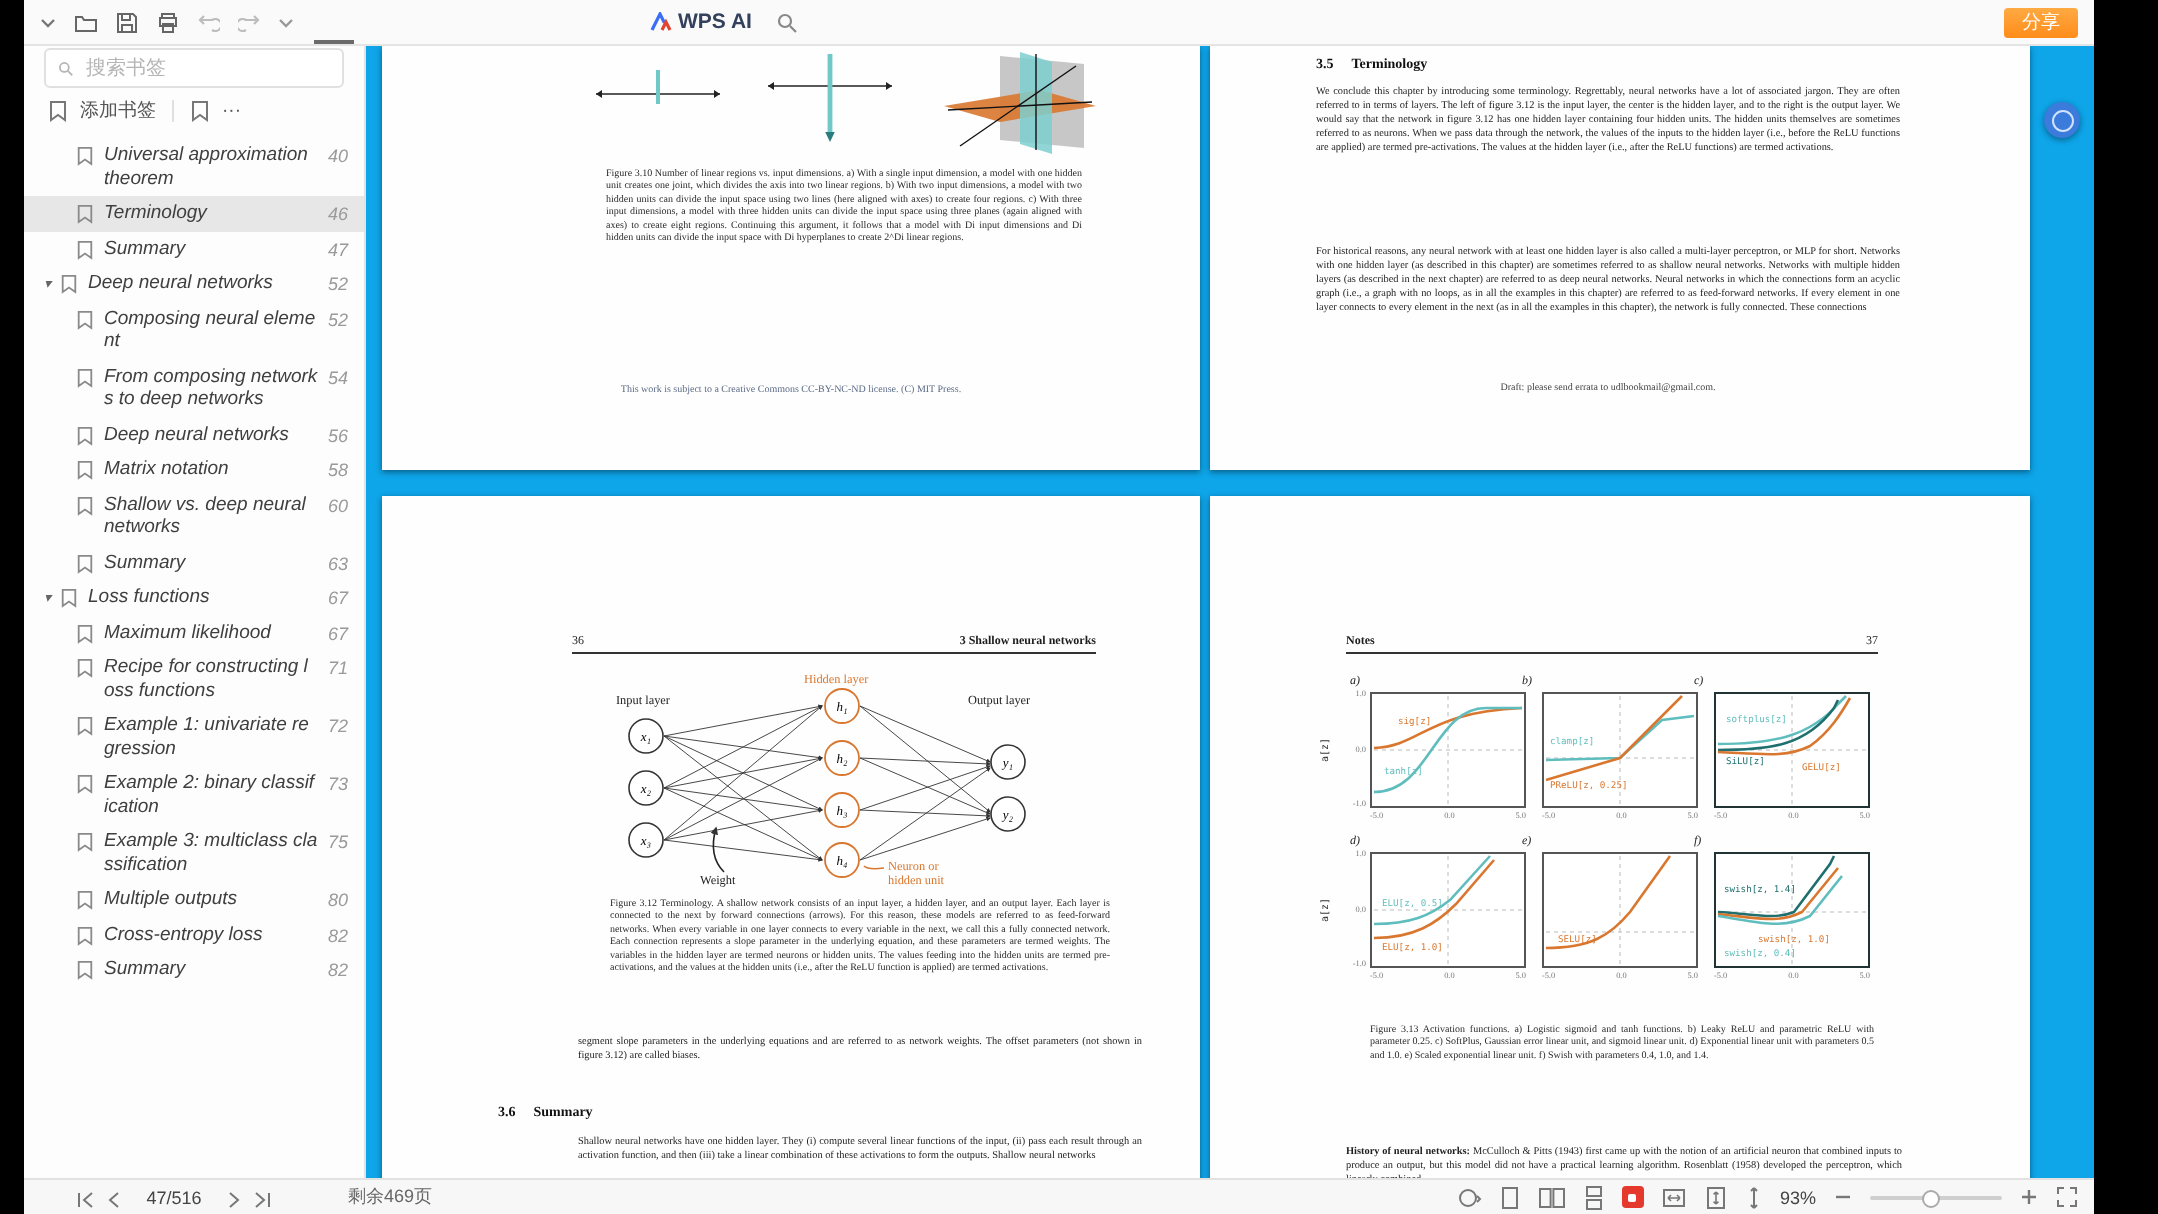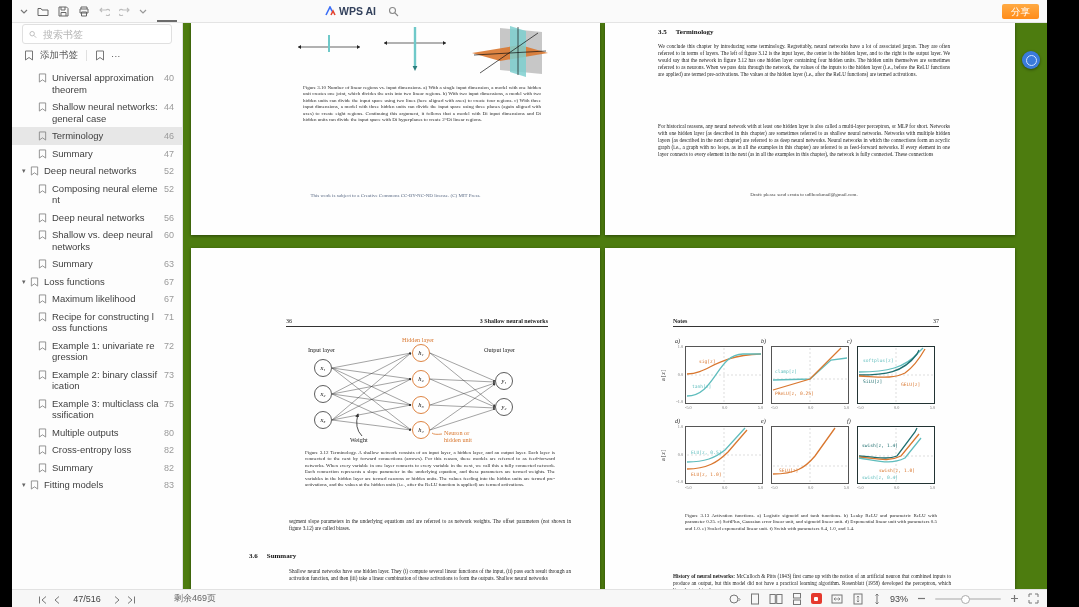--- a/index.html
+++ b/index.html
@@ -19,31 +19,31 @@
   .content{flex:1;display:flex;min-height:0;}
   
   .sidebar{width:170px;flex:0 0 auto;background:#fdfdfd;border-right:1px solid #e2e2e2;display:flex;flex-direction:column;overflow:hidden;}
   .sb-head{display:flex;align-items:center;justify-content:space-between;padding:6px 10px 4px 12px;font-size:11px;color:#333;}
   .sb-close{color:#888;font-size:11px;line-height:10px;}
   .sb-search{margin:1px 10px 5px 10px;height:18px;border:1px solid #e0e0e0;border-radius:3px;display:flex;align-items:center;gap:4px;padding:0 6px;background:#fff;}
   .sb-search input{border:none;outline:none;width:100%;font-size:10px;color:#333;background:transparent;font-family:"Liberation Sans",sans-serif;}
   .sb-search input::placeholder{color:#b5b5b5;}
   .sb-actions{display:flex;align-items:center;gap:6px;padding:0 10px 5px 12px;font-size:9.5px;color:#555;}
   .sb-actions .divider{width:1px;height:11px;background:#e0e0e0;margin:0 2px;}
-  .bm-list{flex:1;overflow:hidden;padding-top:2px;}
+  .bm-list{flex:1;overflow:hidden;padding-top:2px;font-style:italic;}
   .bm{display:flex;align-items:flex-start;padding:3px 8px 3px 26px;position:relative;cursor:default;}
   .bm.top{padding-left:10px;}
   .bm .bm-arrow{font-size:7px;color:#666;width:8px;margin-top:2px;flex:0 0 auto;}
   .bm:not(.top) .bm-arrow{display:none;}
   .bm .bm-ico{flex:0 0 auto;margin:1px 5px 0 0;}
   .bm-label{flex:1;font-size:9.5px;line-height:11.5px;color:#3f3f3f;word-break:break-all;}
   .bm-page{flex:0 0 auto;font-size:9px;color:#9a9a9a;margin-left:5px;margin-top:1px;}
   .bm.selected{background:#e7e7e7;}
   
-  .main{flex:1;position:relative;background:#4d7c0f;overflow:hidden;}
+  .main{flex:1;position:relative;background:#0ea5e9;overflow:hidden;}
   .page{position:absolute;background:#fefefe;box-shadow:0 1px 3px rgba(0,0,0,.45);overflow:hidden;
     font-family:"Liberation Serif",serif;color:#1d1d1d;}
   .pgA{left:8px;top:0;width:409px;height:212px;}
   .pgB{left:422px;top:0;width:410px;height:212px;}
   .pgC{left:8px;top:225px;width:409px;height:400px;}
   .pgD{left:422px;top:225px;width:410px;height:400px;}
   .serif-just{font-size:5.2px;line-height:7px;text-align:justify;}
   .caption{font-size:5px;line-height:6.4px;text-align:justify;color:#2a2a2a;}
   .pg-footer{position:absolute;font-size:5px;color:#5b6b85;text-align:center;}
   .runhead{position:absolute;display:flex;justify-content:space-between;align-items:flex-end;
@@ -161,28 +161,20 @@
       <div class="bm-list">
 
       <div class="bm">
 
             <svg class="bm-ico" width="9" height="10" viewBox="0 0 10 11">
               <path d="M1.5 1h7v9L5 7.5 1.5 10z" fill="none" stroke="#8a8a8a" stroke-width="1"></path>
             </svg>
             <span class="bm-label">Universal approximation theorem</span>
             <span class="bm-page">40</span>
           </div>
-          <div class="bm">
-
-            <svg class="bm-ico" width="9" height="10" viewBox="0 0 10 11">
-              <path d="M1.5 1h7v9L5 7.5 1.5 10z" fill="none" stroke="#8a8a8a" stroke-width="1"></path>
-            </svg>
-            <span class="bm-label">Shallow neural networks: general case</span>
-            <span class="bm-page">44</span>
-          </div>
           <div class="bm selected">
 
             <svg class="bm-ico" width="9" height="10" viewBox="0 0 10 11">
               <path d="M1.5 1h7v9L5 7.5 1.5 10z" fill="none" stroke="#8a8a8a" stroke-width="1"></path>
             </svg>
             <span class="bm-label">Terminology</span>
             <span class="bm-page">46</span>
           </div>
           <div class="bm">
 
@@ -206,28 +198,44 @@
               <path d="M1.5 1h7v9L5 7.5 1.5 10z" fill="none" stroke="#8a8a8a" stroke-width="1"></path>
             </svg>
             <span class="bm-label">Composing neural element</span>
             <span class="bm-page">52</span>
           </div>
           <div class="bm">
 
             <svg class="bm-ico" width="9" height="10" viewBox="0 0 10 11">
               <path d="M1.5 1h7v9L5 7.5 1.5 10z" fill="none" stroke="#8a8a8a" stroke-width="1"></path>
             </svg>
+            <span class="bm-label">From composing networks to deep networks</span>
+            <span class="bm-page">54</span>
+          </div>
+          <div class="bm">
+
+            <svg class="bm-ico" width="9" height="10" viewBox="0 0 10 11">
+              <path d="M1.5 1h7v9L5 7.5 1.5 10z" fill="none" stroke="#8a8a8a" stroke-width="1"></path>
+            </svg>
             <span class="bm-label">Deep neural networks</span>
             <span class="bm-page">56</span>
           </div>
           <div class="bm">
 
             <svg class="bm-ico" width="9" height="10" viewBox="0 0 10 11">
               <path d="M1.5 1h7v9L5 7.5 1.5 10z" fill="none" stroke="#8a8a8a" stroke-width="1"></path>
             </svg>
+            <span class="bm-label">Matrix notation</span>
+            <span class="bm-page">58</span>
+          </div>
+          <div class="bm">
+
+            <svg class="bm-ico" width="9" height="10" viewBox="0 0 10 11">
+              <path d="M1.5 1h7v9L5 7.5 1.5 10z" fill="none" stroke="#8a8a8a" stroke-width="1"></path>
+            </svg>
             <span class="bm-label">Shallow vs. deep neural networks</span>
             <span class="bm-page">60</span>
           </div>
           <div class="bm">
 
             <svg class="bm-ico" width="9" height="10" viewBox="0 0 10 11">
               <path d="M1.5 1h7v9L5 7.5 1.5 10z" fill="none" stroke="#8a8a8a" stroke-width="1"></path>
             </svg>
             <span class="bm-label">Summary</span>
             <span class="bm-page">63</span>
@@ -296,28 +304,20 @@
             <span class="bm-label">Cross-entropy loss</span>
             <span class="bm-page">82</span>
           </div>
           <div class="bm">
 
             <svg class="bm-ico" width="9" height="10" viewBox="0 0 10 11">
               <path d="M1.5 1h7v9L5 7.5 1.5 10z" fill="none" stroke="#8a8a8a" stroke-width="1"></path>
             </svg>
             <span class="bm-label">Summary</span>
             <span class="bm-page">82</span>
-          </div>
-          <div class="bm top">
-            <span class="bm-arrow">▾</span>
-            <svg class="bm-ico" width="9" height="10" viewBox="0 0 10 11">
-              <path d="M1.5 1h7v9L5 7.5 1.5 10z" fill="none" stroke="#8a8a8a" stroke-width="1"></path>
-            </svg>
-            <span class="bm-label">Fitting models</span>
-            <span class="bm-page">83</span>
           </div>
         </div>
     </div>
 
     <div class="main">
 
       <div class="page pgA">
         <div style="position:absolute;left:103px;top:2px;display:flex;gap:16px;align-items:flex-start;">
           <svg width="70" height="48" viewBox="0 0 70 48">
             <path d="M4 22H66" stroke="#222" stroke-width="0.7"></path>

